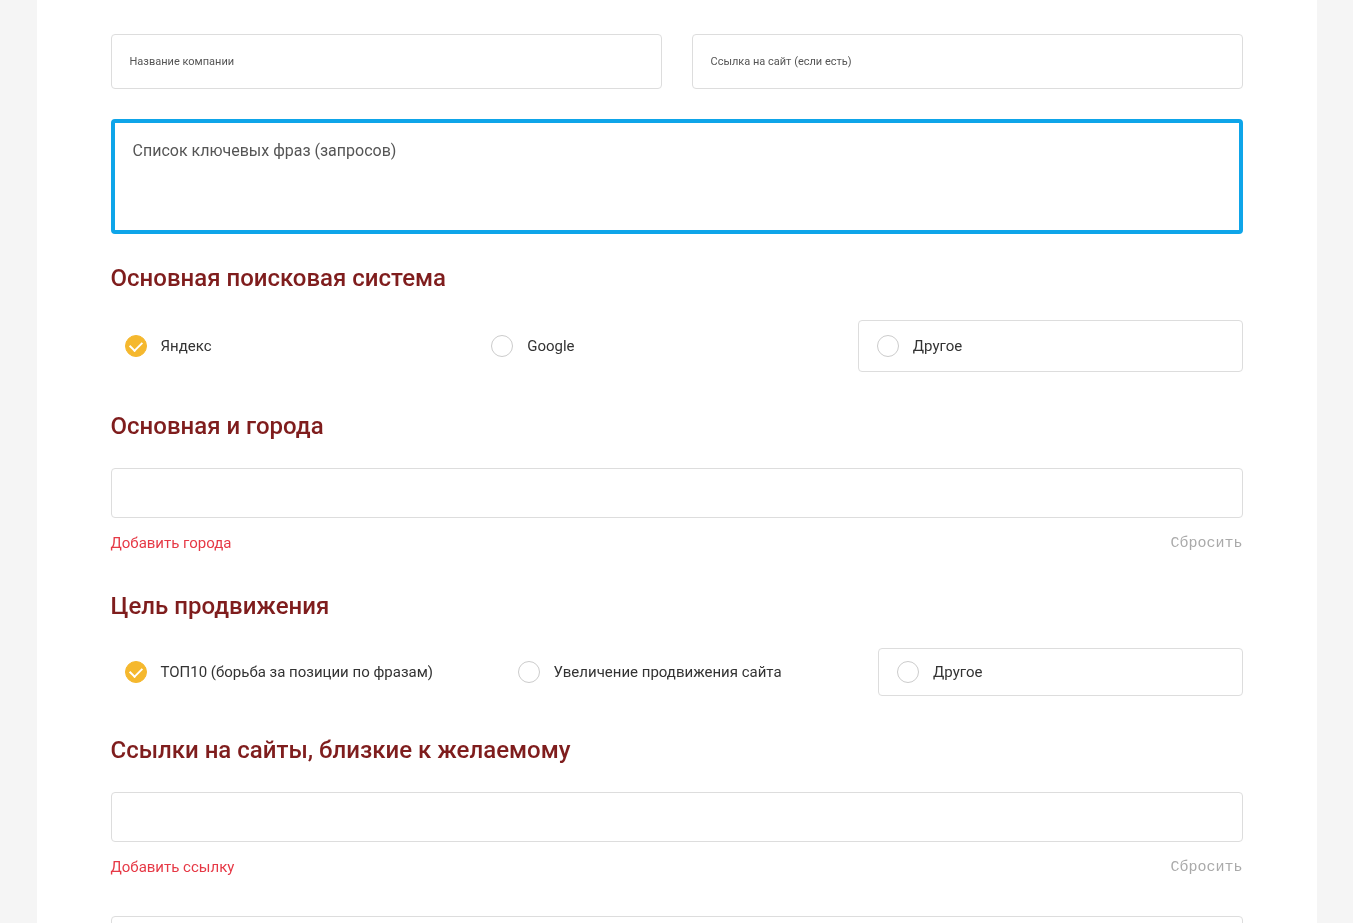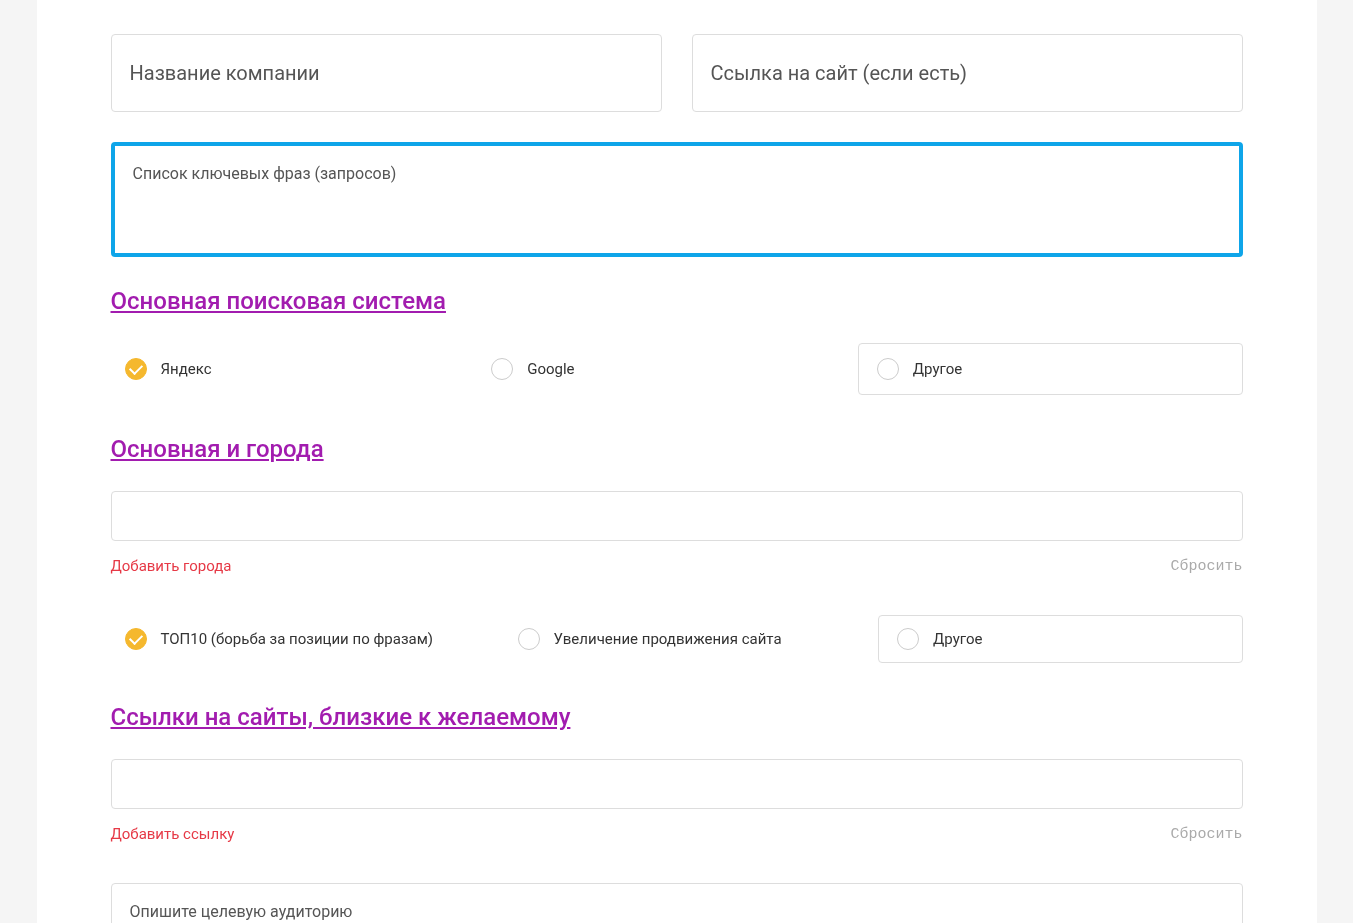--- a/index.html
+++ b/index.html
@@ -21,22 +21,22 @@
     }
     .row {
       display: flex;
       gap: 30px;
       margin-bottom: 30px;
     }
     .input {
       flex: 1;
       border: 1px solid #ddd;
       border-radius: 4px;
-      padding: 26px 18px;
-      font-size: 20px;
+      padding: 20px 18px;
+      font-size: 11px;
       color: #555;
       background: #fff;
       outline: none;
       font-family: inherit;
     }
     .input::placeholder {
       color: #555;
     }
     .textarea {
       width: 100%;
@@ -51,23 +51,22 @@
       resize: none;
       font-family: inherit;
       margin-bottom: 26px;
     }
     .textarea::placeholder {
       color: #555;
     }
     .section-title {
       font-size: 24px;
       font-weight: 500;
-      color: #a21caf;
+      color: #7f1d1d;
       margin-bottom: 28px;
-      text-decoration: underline;
     }
     .radio-row {
       display: flex;
       gap: 20px;
       align-items: center;
       margin-bottom: 40px;
     }
     .radio-item {
       display: flex;
       align-items: center;
@@ -220,20 +219,21 @@
 
   <h2 class="section-title">Основная и города</h2>
 
   <input type="text" class="full-input" style="">
 
   <div class="action-row">
     <a class="link-add">Добавить города</a>
     <a class="link-reset">Сбросить</a>
   </div>
 
+  <h2 class="section-title">Цель продвижения</h2>
 
   <div class="goal-row">
     <label class="goal-item goal-item-1 radio-item-pad">
       <span class="radio-circle checked"></span>
       <span class="radio-label">ТОП10 (борьба за позиции по фразам)</span>
     </label>
     <label class="goal-item goal-item-2">
       <span class="radio-circle"></span>
       <span class="radio-label">Увеличение продвижения сайта</span>
     </label>

